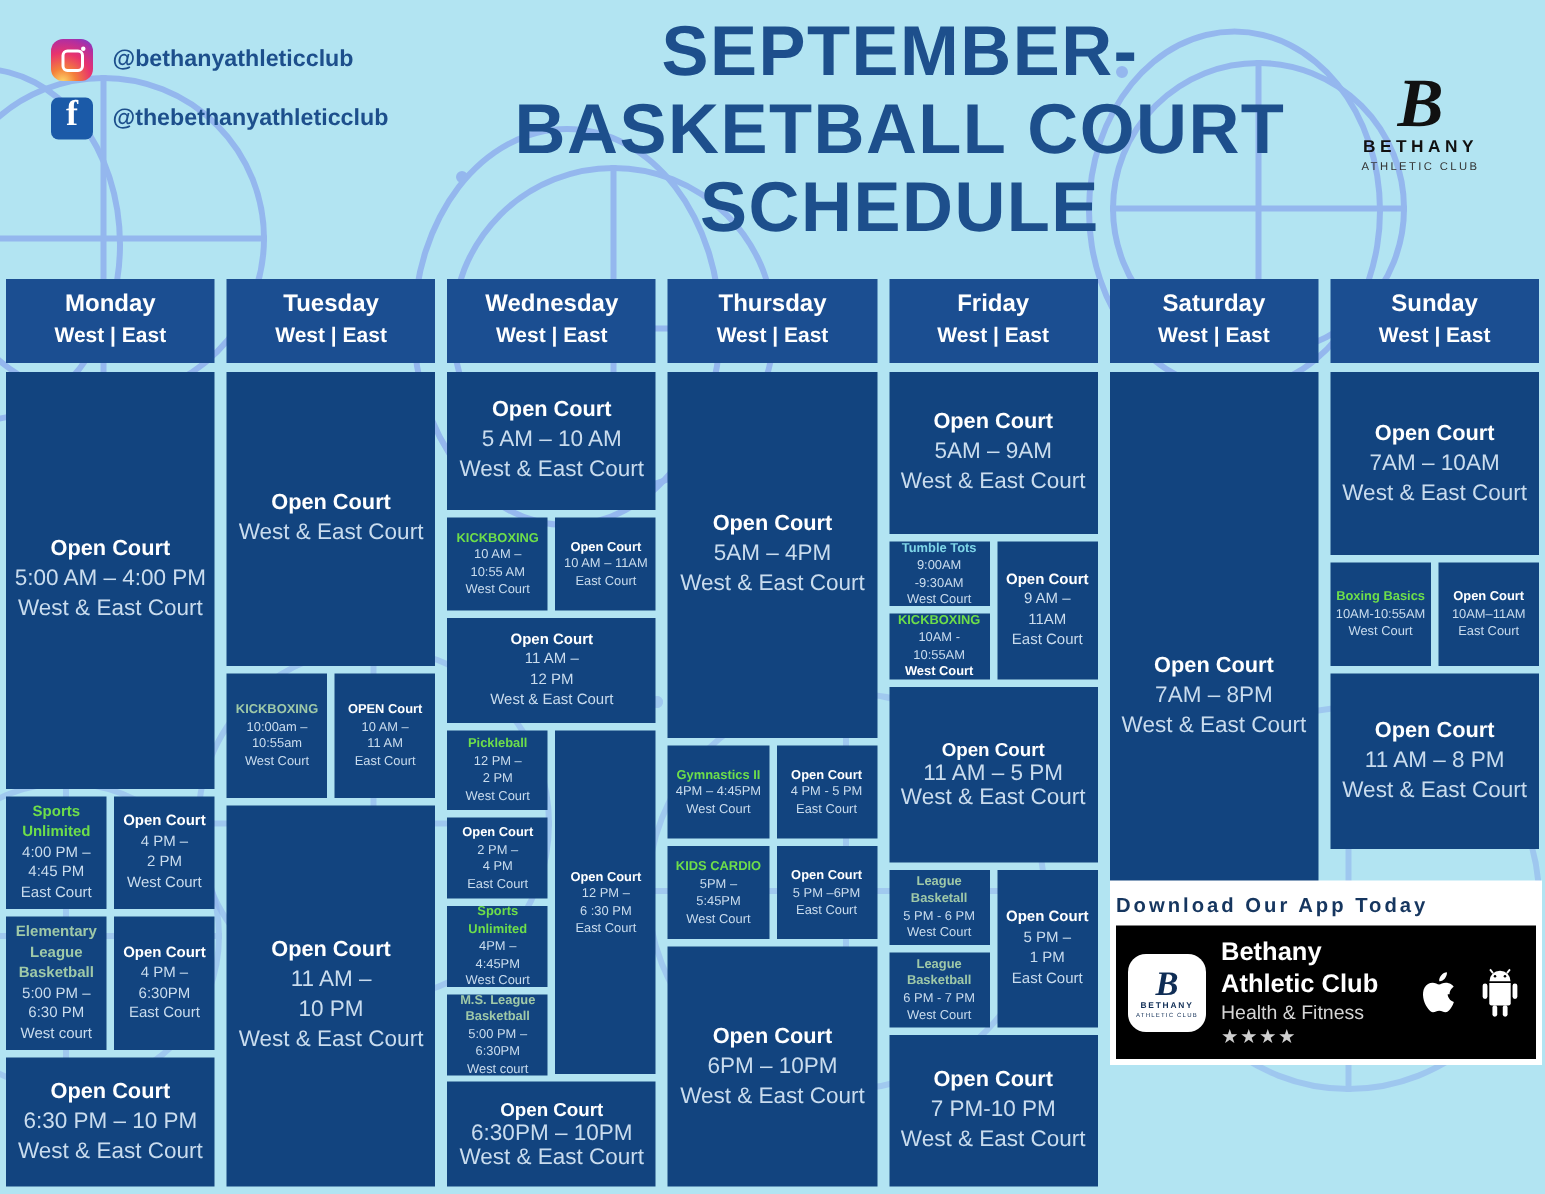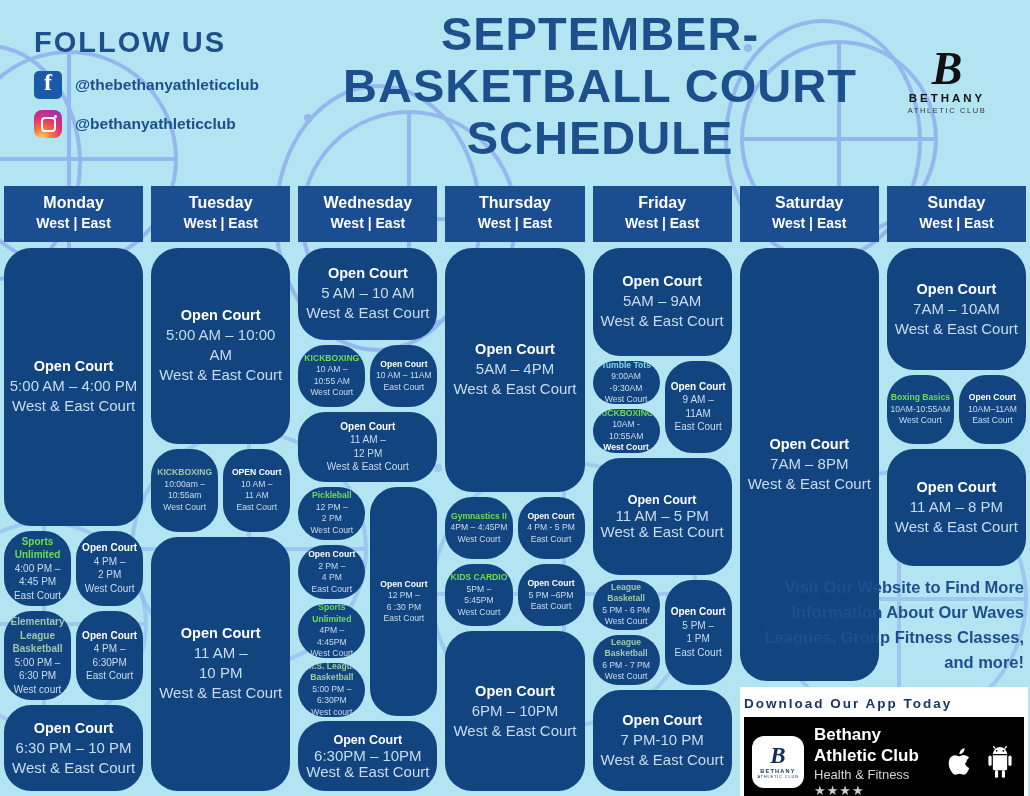--- a/index.html
+++ b/index.html
@@ -50,21 +50,21 @@
   
   .grid{position:absolute;left:0;top:186px;width:1030px;height:610px;display:flex;z-index:3;}
   .col{flex:1 1 0;display:flex;flex-direction:column;padding:0 4px;box-sizing:border-box;}
   .dayhead{background:#1b4e91;color:#fff;text-align:center;padding:7px 0 9px 0;margin-bottom:6px;}
   .dayhead .dname{font-size:16px;font-weight:bold;line-height:19px;text-align:center;}
   .dayhead .courts{font-size:14px;font-weight:bold;line-height:19px;margin-top:2px;}
 
   .stack{flex:1 1 auto;display:flex;flex-direction:column;}
   .blk{background:#12447f;color:#dbe8f5;text-align:center;margin-bottom:5px;
        display:flex;flex-direction:column;justify-content:center;align-items:center;
-       padding:4px 3px;box-sizing:border-box;overflow:hidden;border-radius:27px;}
+       padding:4px 3px;box-sizing:border-box;overflow:hidden;}
   .blk .nm{font-weight:bold;color:#fff;}
   .blk .ln{color:#c9dcee;}
   .blk.big .nm{font-size:14.5px;line-height:19px;}
   .blk.big .ln{font-size:15px;line-height:20px;}
   .blk.mid .nm{font-size:12.5px;line-height:16px;}
   .blk.mid .ln{font-size:15px;line-height:16px;}
   .blk.sm .nm{font-size:10px;line-height:13.5px;}
   .blk.sm .ln{font-size:10px;line-height:13.5px;}
   .blk.xs .nm{font-size:8.6px;line-height:11.5px;}
   .blk.xs .ln{font-size:8.6px;line-height:11.5px;}
@@ -121,28 +121,27 @@
 <div class="ball b6">
     <i></i>
     <u></u>
   </div>
 <div class="ball b7">
     <i></i>
     <u></u>
   </div>
 
 <div class="follow">
-  <h2>FOLLOW US</h2>
+  <div class="social">
+    <span class="ig"></span>
+    <span class="handle">@bethanyathleticclub</span>
+  </div>
   <div class="social">
     <span class="fb"></span>
     <span class="handle">@thebethanyathleticclub</span>
-  </div>
-  <div class="social">
-    <span class="ig"></span>
-    <span class="handle">@bethanyathleticclub</span>
   </div>
 </div>
 
 <div class="title">SEPTEMBER- BASKETBALL COURT SCHEDULE</div>
 
 <div class="logo">
   <div class="mark">B</div>
   <div class="lname">BETHANY</div>
   <div class="lsub">ATHLETIC CLUB</div>
 </div>
@@ -195,21 +194,20 @@
       </div>
     </div>
     <div class="col">
       <div class="dayhead">
         <div class="dname">Tuesday</div>
         <div class="courts">West  |  East</div>
       </div>
       <div class="stack">
         <div class="blk big" style="flex: 3.2 1 0px;">
           <div class="nm">Open Court</div>
-          <div class="ln">5:00 AM – 10:00 AM</div>
           <div class="ln">West &amp; East Court</div>
         </div>
         <div class="row2" style="flex: 1.5 1 0px;">
           <div class="blk xs">
             <div class="nm pale">KICKBOXING</div>
             <div class="ln">10:00am –</div>
             <div class="ln">10:55am</div>
             <div class="ln">West Court</div>
           </div>
           <div class="blk xs">
@@ -449,21 +447,20 @@
         <div class="blk big" style="flex: 2 1 0px;">
           <div class="nm">Open Court</div>
           <div class="ln">11 AM – 8 PM</div>
           <div class="ln">West &amp; East Court</div>
         </div>
       </div>
     </div>
   </div>
 
 <div class="promo">
-  <div class="ptxt">Visit Our Website to Find More Information About Our Waves Leagues, Group Fitness Classes, and more!</div>
   <div class="appbox">
     <div class="dl">Download Our App Today</div>
     <div class="appbar">
       <div class="appicon">
         <div class="m">B</div>
         <div class="n1">BETHANY</div>
         <div class="n2">ATHLETIC CLUB</div>
       </div>
       <div class="appmeta">
         <div class="an">Bethany Athletic Club</div>

